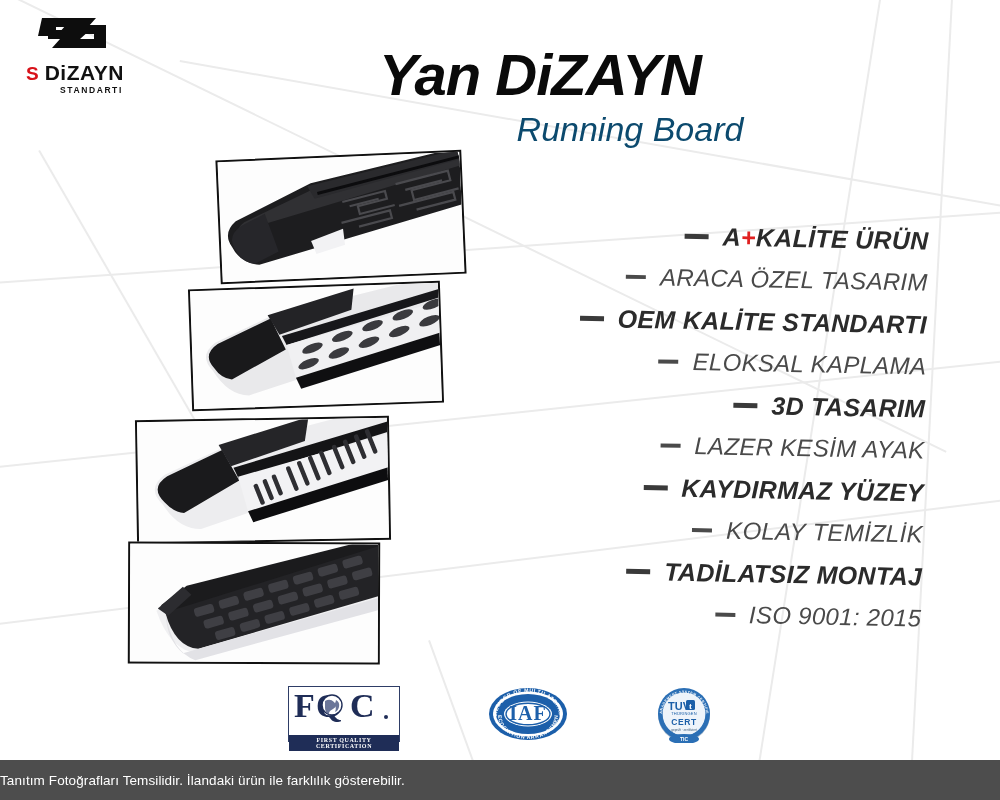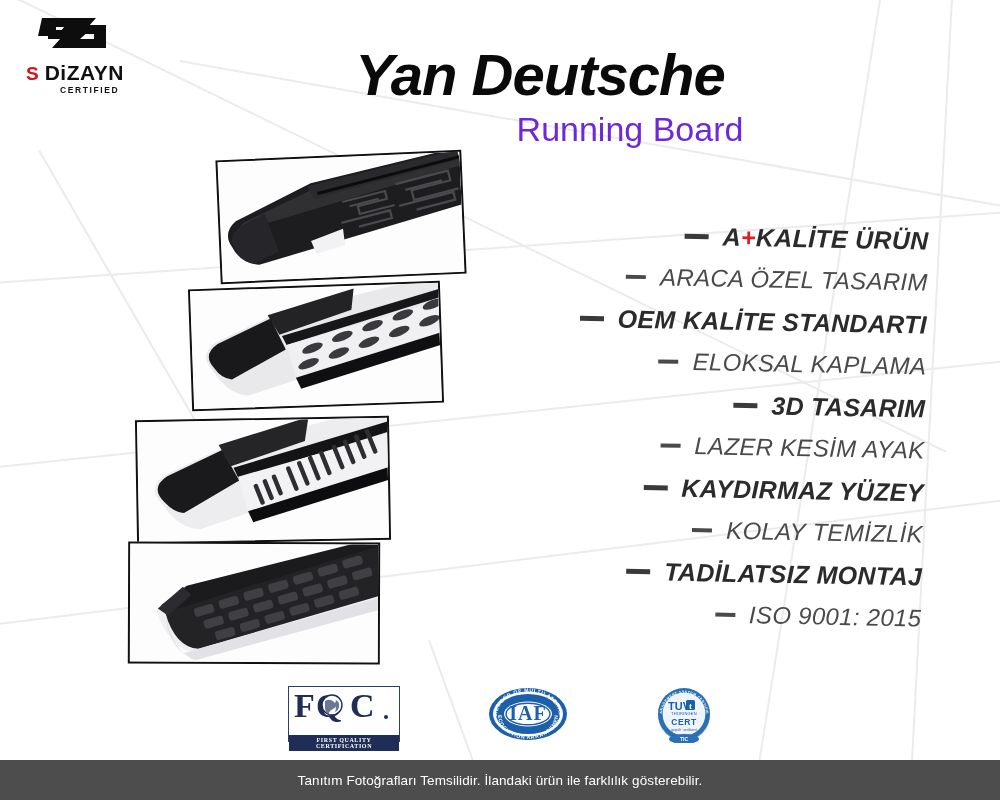--- a/index.html
+++ b/index.html
@@ -86,22 +86,23 @@
     font-size: 58px;
     font-weight: bold;
     font-style: italic;
     color: #0a0a0a;
     letter-spacing: -1px;
     line-height: 1;
     margin: 0;
   }
   .sub-title {
     font-size: 34px;
+    font-style: italic;
     font-weight: normal;
-    color: #6d28d9;
+    color: #0c4a6e;
     line-height: 1;
     margin: 8px 0 0 0;
     padding-left: 180px;
   }
 
   
   .photos {
     position: absolute;
     left: 118px;
     top: 150px;
@@ -259,21 +260,20 @@
   
   .footer {
     position: absolute;
     left: 0;
     bottom: 0;
     width: 1000px;
     height: 40px;
     background: #4d4d4d;
     display: flex;
     align-items: center;
-    justify-content: center;
   }
   .footer-text {
     color: #ffffff;
     font-size: 13.5px;
     letter-spacing: 0.1px;
   }
 </style>
 </head>
 <body>
 
@@ -294,25 +294,25 @@
   <div class="logo-block">
     <svg class="logo-mark" viewBox="0 0 74 42">
       <path d="M6 6 L60 6 L52 15 L20 15 L20 18 L54 18 L44 27 L12 27 L12 24 L2 24 Z" fill="#0d0d0d"></path>
       <path d="M68 10 L68 30 L14 30 L22 21 L56 21 L56 18 L24 18 L34 9 L64 9 Z" fill="#0d0d0d" opacity="0"></path>
       <path d="M30 13 L70 13 L70 36 L16 36 L24 27 L58 27 L58 22 L22 22 Z" fill="#0d0d0d"></path>
     </svg>
     <div class="logo-wordmark">
       <span class="logo-s">S</span>
       <span class="logo-name">DiZAYN</span>
     </div>
-    <div class="logo-sub">CERTIFIED</div>
+    <div class="logo-sub">STANDARTI</div>
   </div>
 
   <div class="title-block">
-    <div class="main-title">Yan Deutsche</div>
+    <div class="main-title">Yan DiZAYN</div>
     <div class="sub-title">Running Board</div>
   </div>
 
   <div class="photos">
 
     <div class="photo-frame" style="left:100px; top:5px; width:242px; height:120px; transform: rotate(-2.5deg);">
       <div class="photo-inner">
         <svg viewBox="0 0 242 120" width="242" height="120" preserveAspectRatio="none">
           <rect width="242" height="120" fill="#fdfdfd"></rect>
           <g transform="rotate(-12 120 60)">

